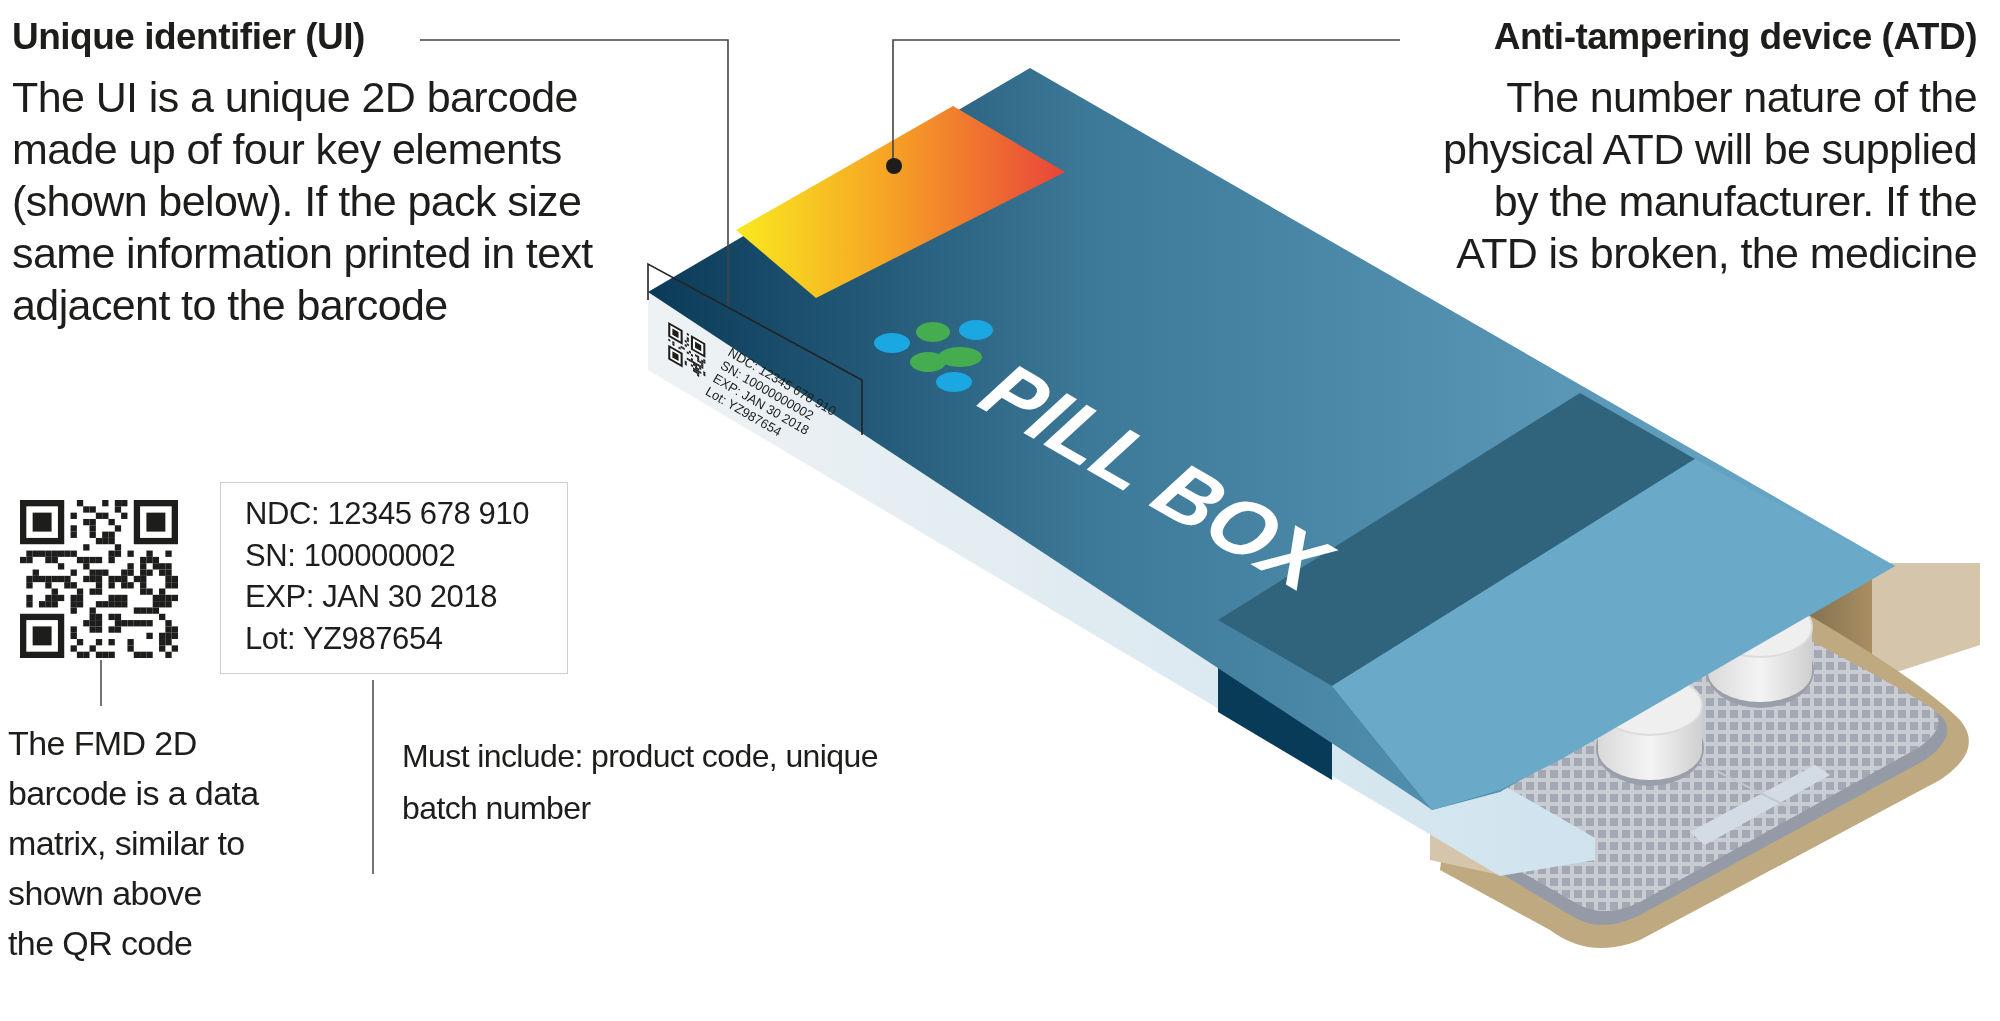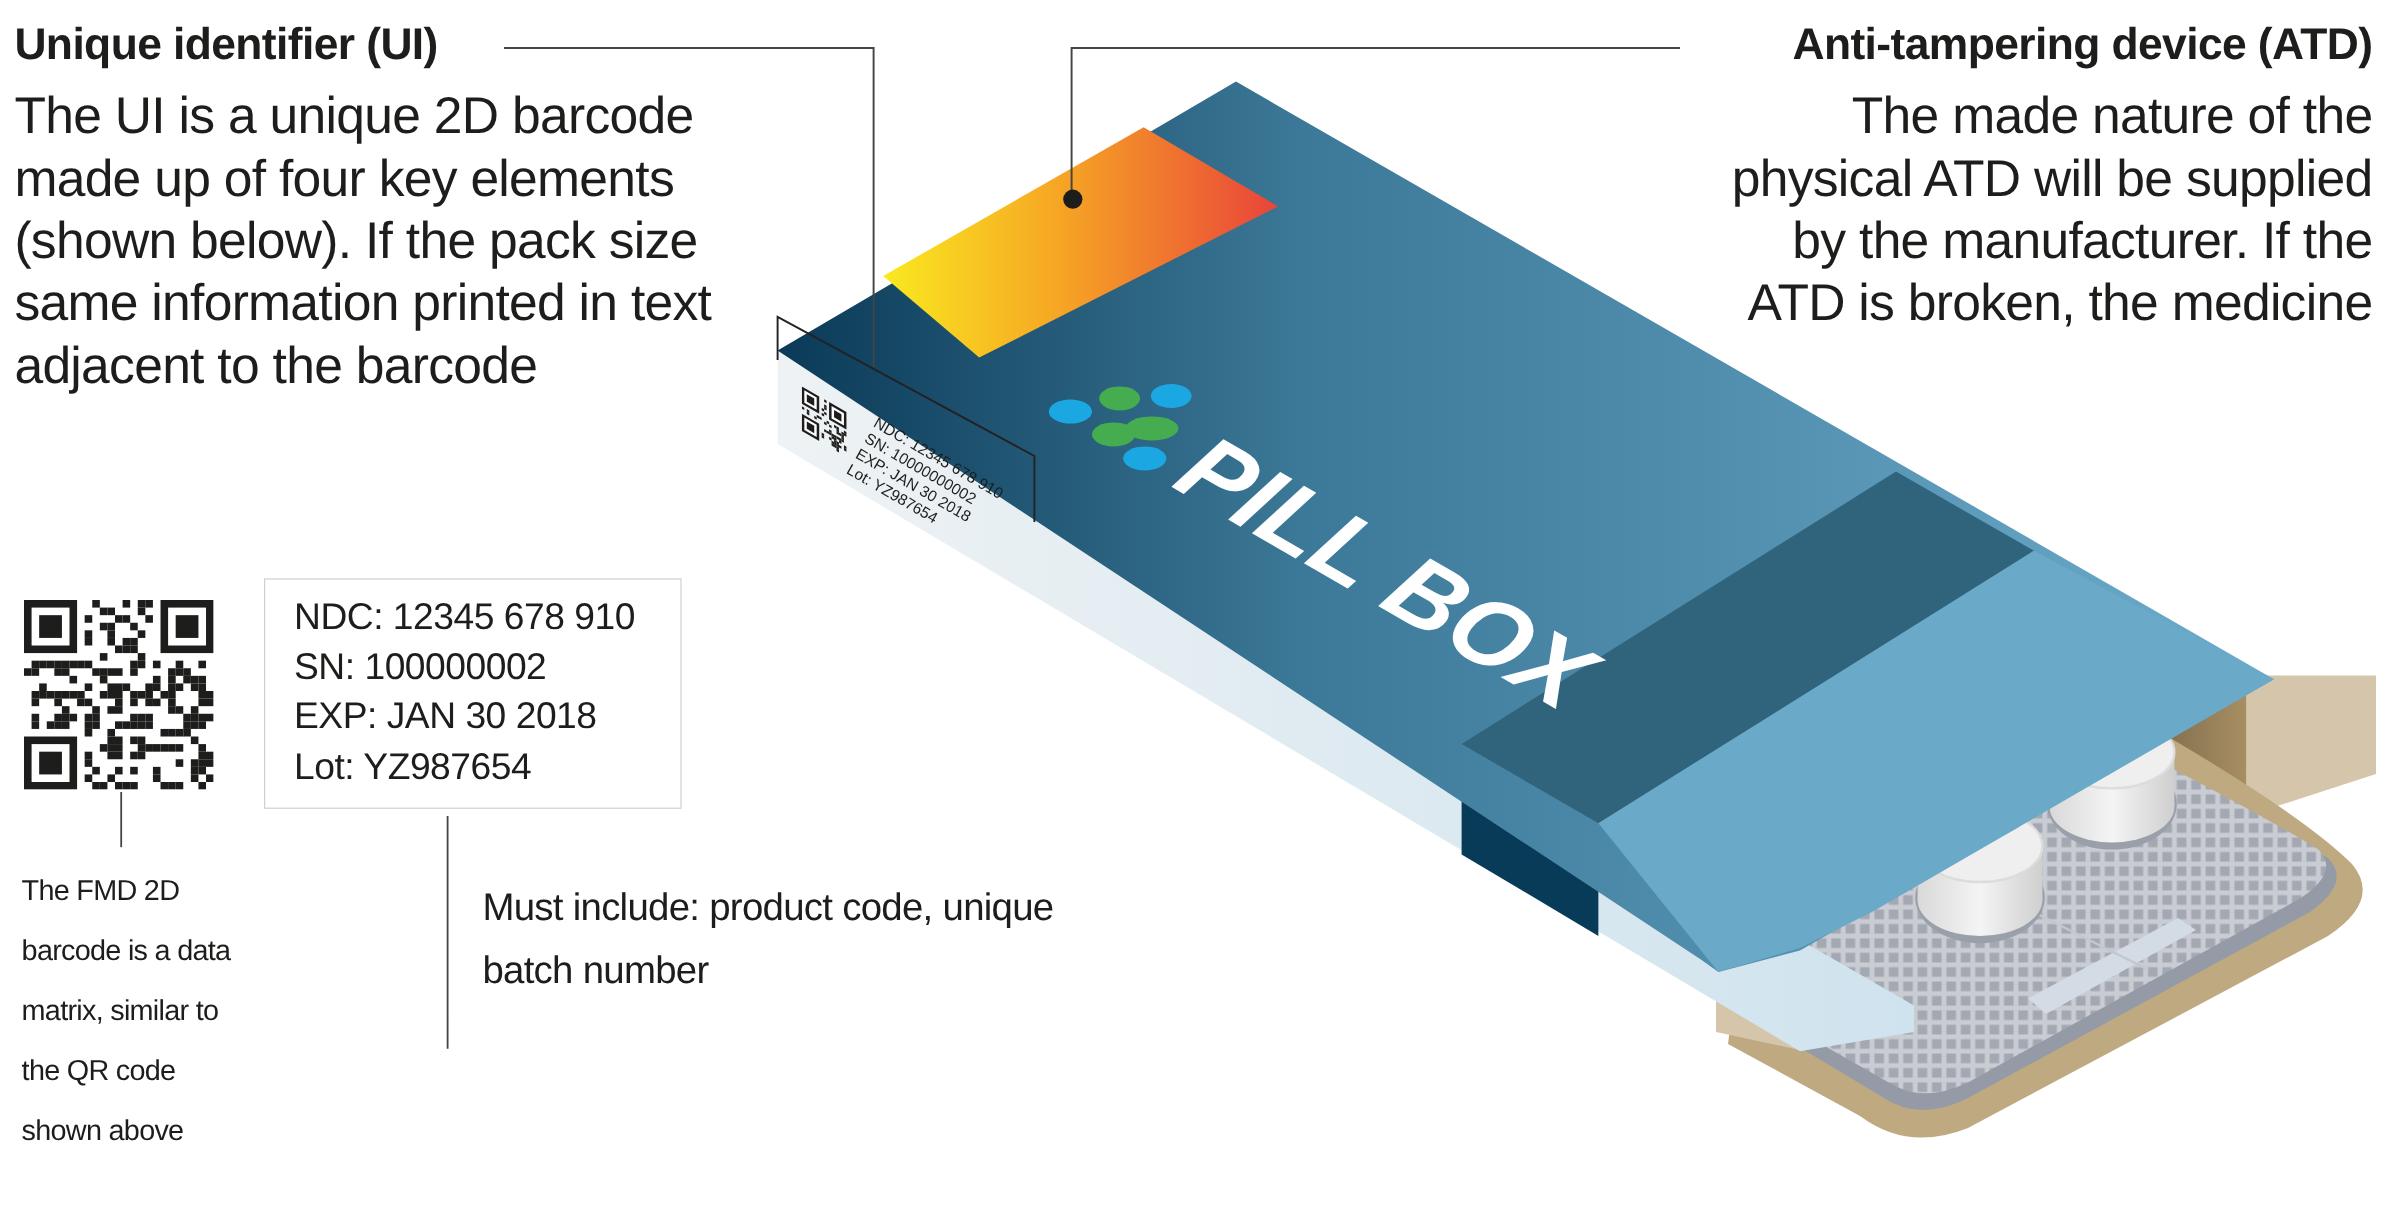--- a/index.html
+++ b/index.html
@@ -5,21 +5,21 @@
   html,body{margin:0;padding:0;background:#ffffff;}
   body{width:2000px;height:1021px;position:relative;overflow:hidden;font-family:"Liberation Sans",sans-serif;color:#1d1d1b;}
   .abs{position:absolute;}
   .heading{font-weight:bold;font-size:37px;letter-spacing:-0.5px;white-space:nowrap;}
   .body{font-size:43px;line-height:52px;letter-spacing:-0.6px;}
   .body div{white-space:nowrap;}
   #ui-heading{left:12px;top:16px;}
   #ui-body{left:12px;top:71px;}
   #atd-heading{right:23px;top:16px;}
   #atd-body{right:23px;top:71px;text-align:right;}
-  #fmd-body{left:18px;top:718px;font-size:24px;line-height:50px;}
+  #fmd-body{left:8px;top:718px;font-size:34px;line-height:50px;}
   #must-body{left:402px;top:730px;font-size:32px;line-height:52px;}
   #info-box{left:220px;top:482px;width:348px;height:192px;border:1.5px solid #cfcfcf;box-sizing:border-box;padding:10px 0 0 24px;}
   #info-box .line{font-size:31px;line-height:41.5px;white-space:nowrap;letter-spacing:-0.4px;}
   #qr{left:20px;top:500px;}
   svg#art{position:absolute;left:0;top:0;}
 </style>
 </head>
 <body>
 
 <svg id="art" width="2000" height="1021" viewBox="0 0 2000 1021">
@@ -391,37 +391,37 @@
 <div id="ui-body" class="abs body">
   <div>The UI is a unique 2D barcode</div>
   <div>made up of four key elements</div>
   <div>(shown below). If the pack size</div>
   <div>same information printed in text</div>
   <div>adjacent to the barcode</div>
 </div>
 
 <div id="atd-heading" class="abs heading">Anti-tampering device (ATD)</div>
 <div id="atd-body" class="abs body">
-  <div>The made nature of the</div>
+  <div>The number nature of the</div>
   <div>physical ATD will be supplied</div>
   <div>by the manufacturer. If the</div>
   <div>ATD is broken, the medicine</div>
 </div>
 
 <div id="info-box" class="abs">
   <div class="line">NDC: 12345 678 910</div>
   <div class="line">SN: 100000002</div>
   <div class="line">EXP: JAN 30 2018</div>
   <div class="line">Lot: YZ987654</div>
 </div>
 
 <div id="fmd-body" class="abs body">
   <div>The FMD 2D</div>
   <div>barcode is a data</div>
   <div>matrix, similar to</div>
+  <div>shown above</div>
   <div>the QR code</div>
-  <div>shown above</div>
 </div>
 
 <div id="must-body" class="abs body">
   <div>Must include: product code, unique</div>
   <div>batch number</div>
 </div>
 
 </body></html>

